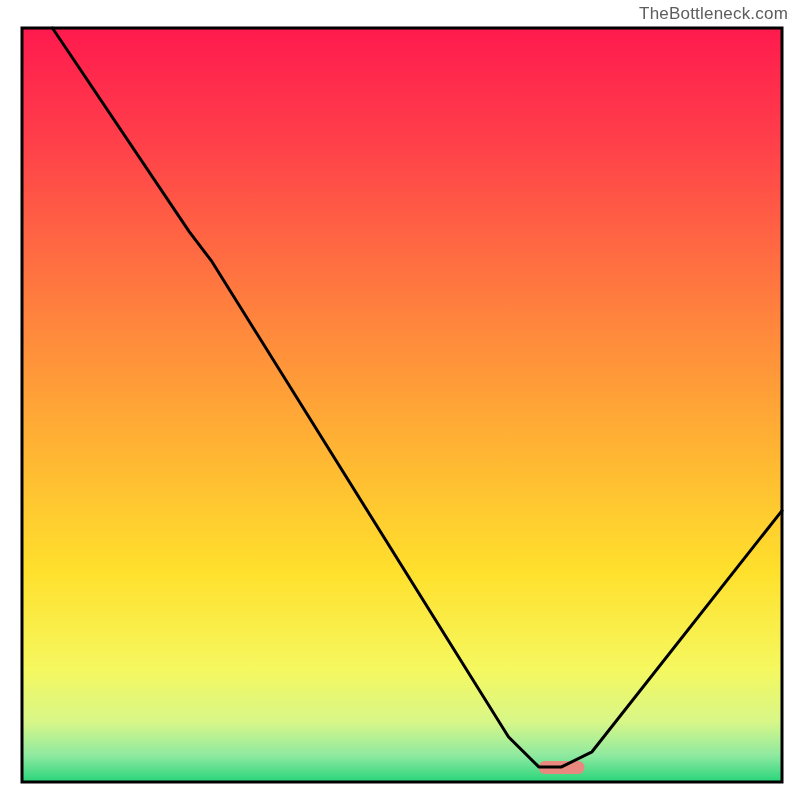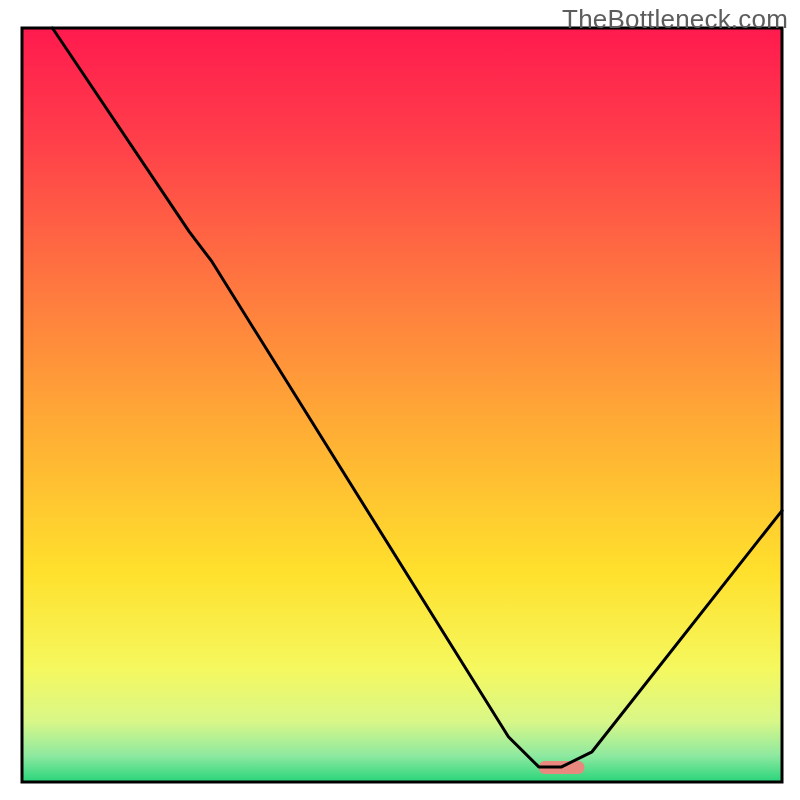--- a/index.html
+++ b/index.html
@@ -12,21 +12,21 @@
   }
   .container {
     position: relative;
     width: 800px;
     height: 800px;
   }
   .watermark {
     position: absolute;
     top: 4px;
     right: 12px;
-    font-size: 26px;
+    font-size: 17px;
     font-weight: 500;
     color: #5d5d5d;
     letter-spacing: 0.2px;
   }
   svg {
     display: block;
   }
 </style>
 </head>
 <body>

